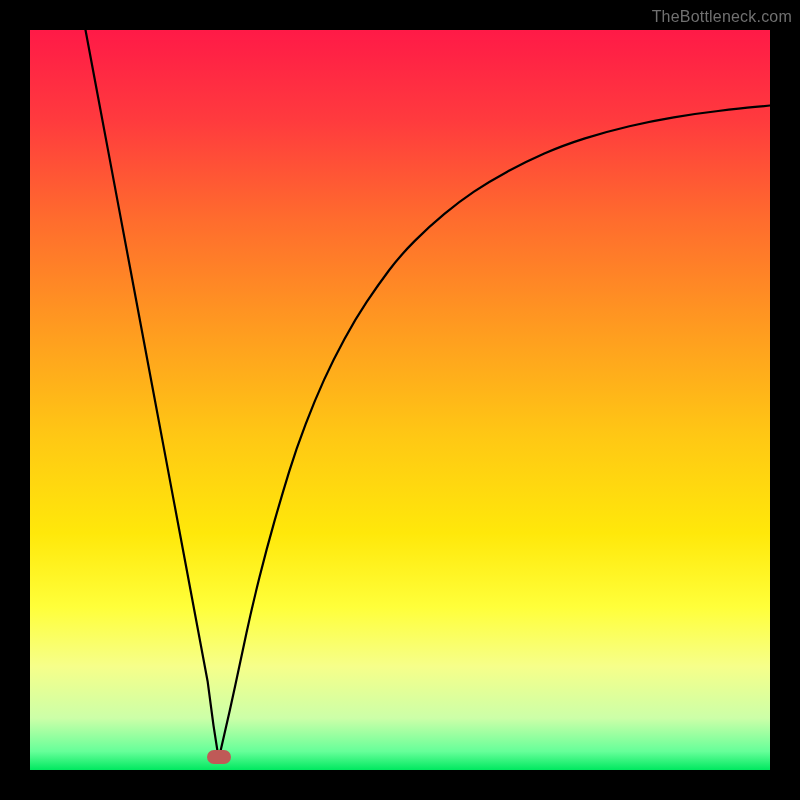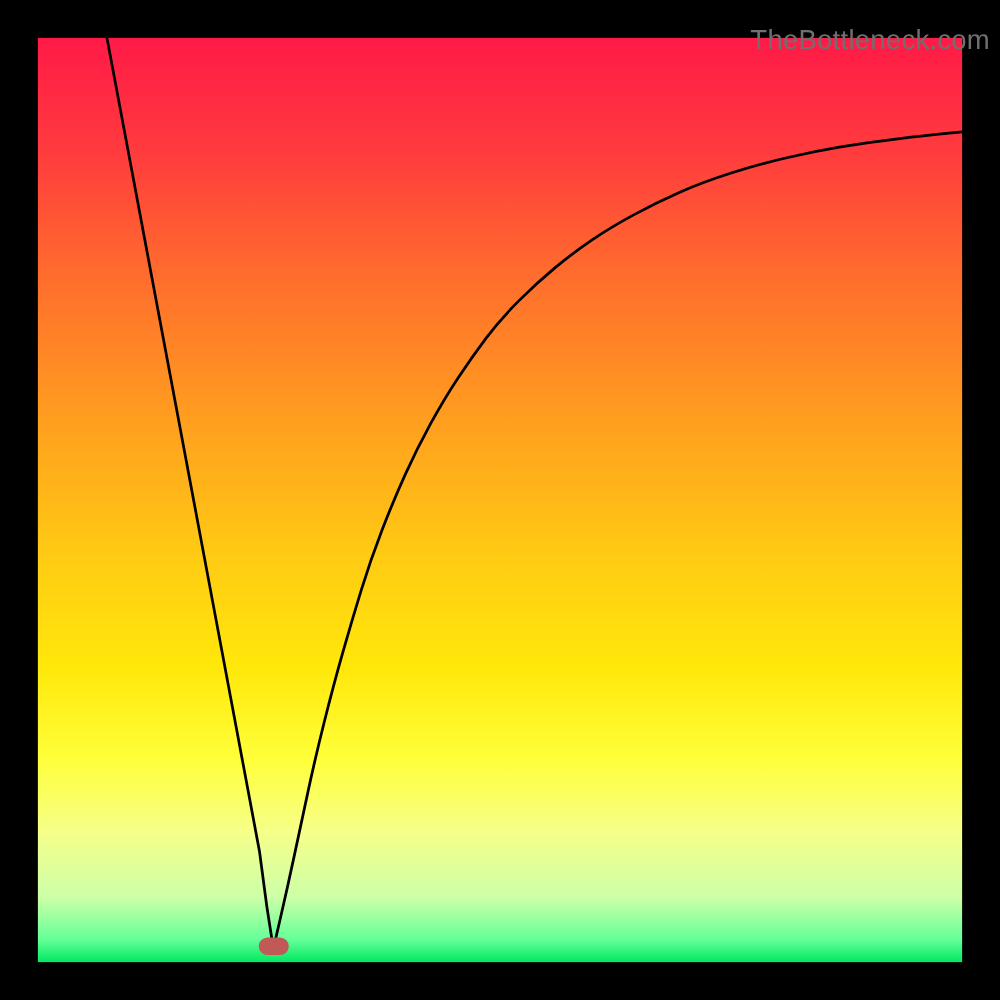--- a/index.html
+++ b/index.html
@@ -12,24 +12,24 @@
     font-family: Arial, Helvetica, sans-serif;
   }
   .frame {
     position: relative;
     width: 800px;
     height: 800px;
     background: #000;
   }
   .watermark {
     position: absolute;
-    top: 19px;
+    top: 8px;
     right: 8px;
     color: #707070;
-    font-size: 22px;
+    font-size: 16px;
     font-weight: 500;
     letter-spacing: 0.2px;
     z-index: 5;
   }
   .plot-area {
     position: absolute;
     left: 30px;
     top: 30px;
     width: 740px;
     height: 740px;

